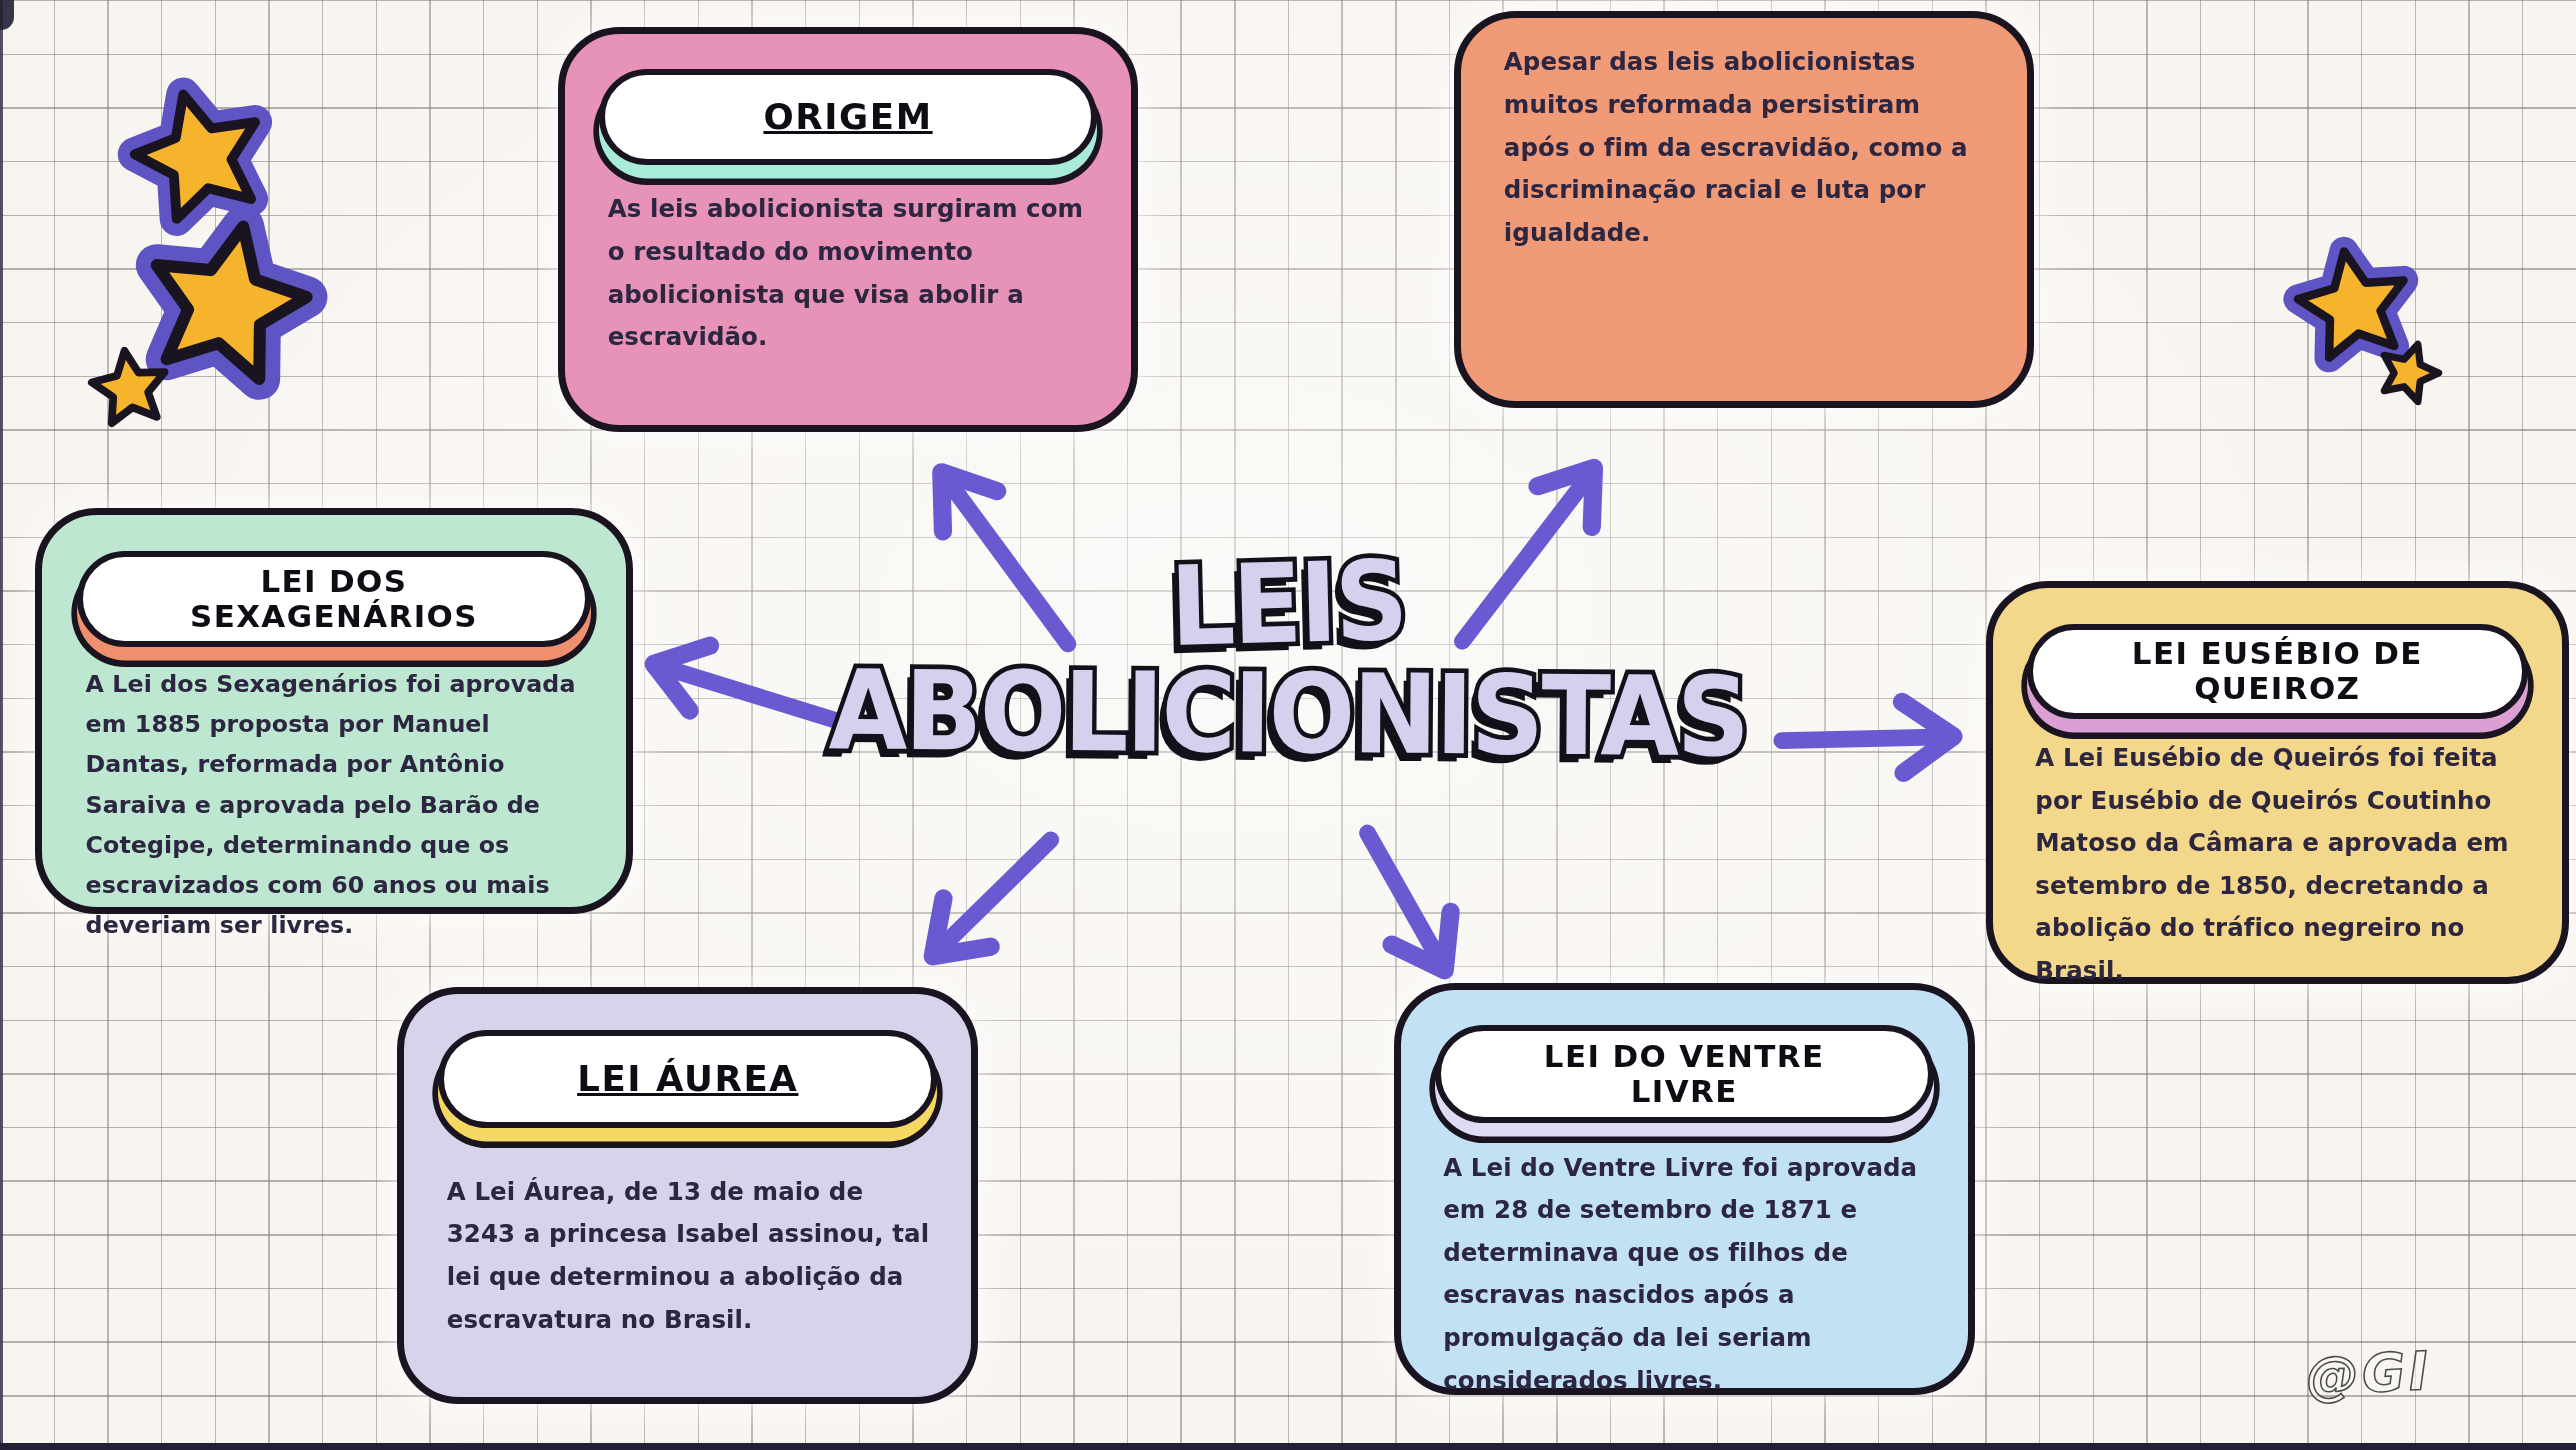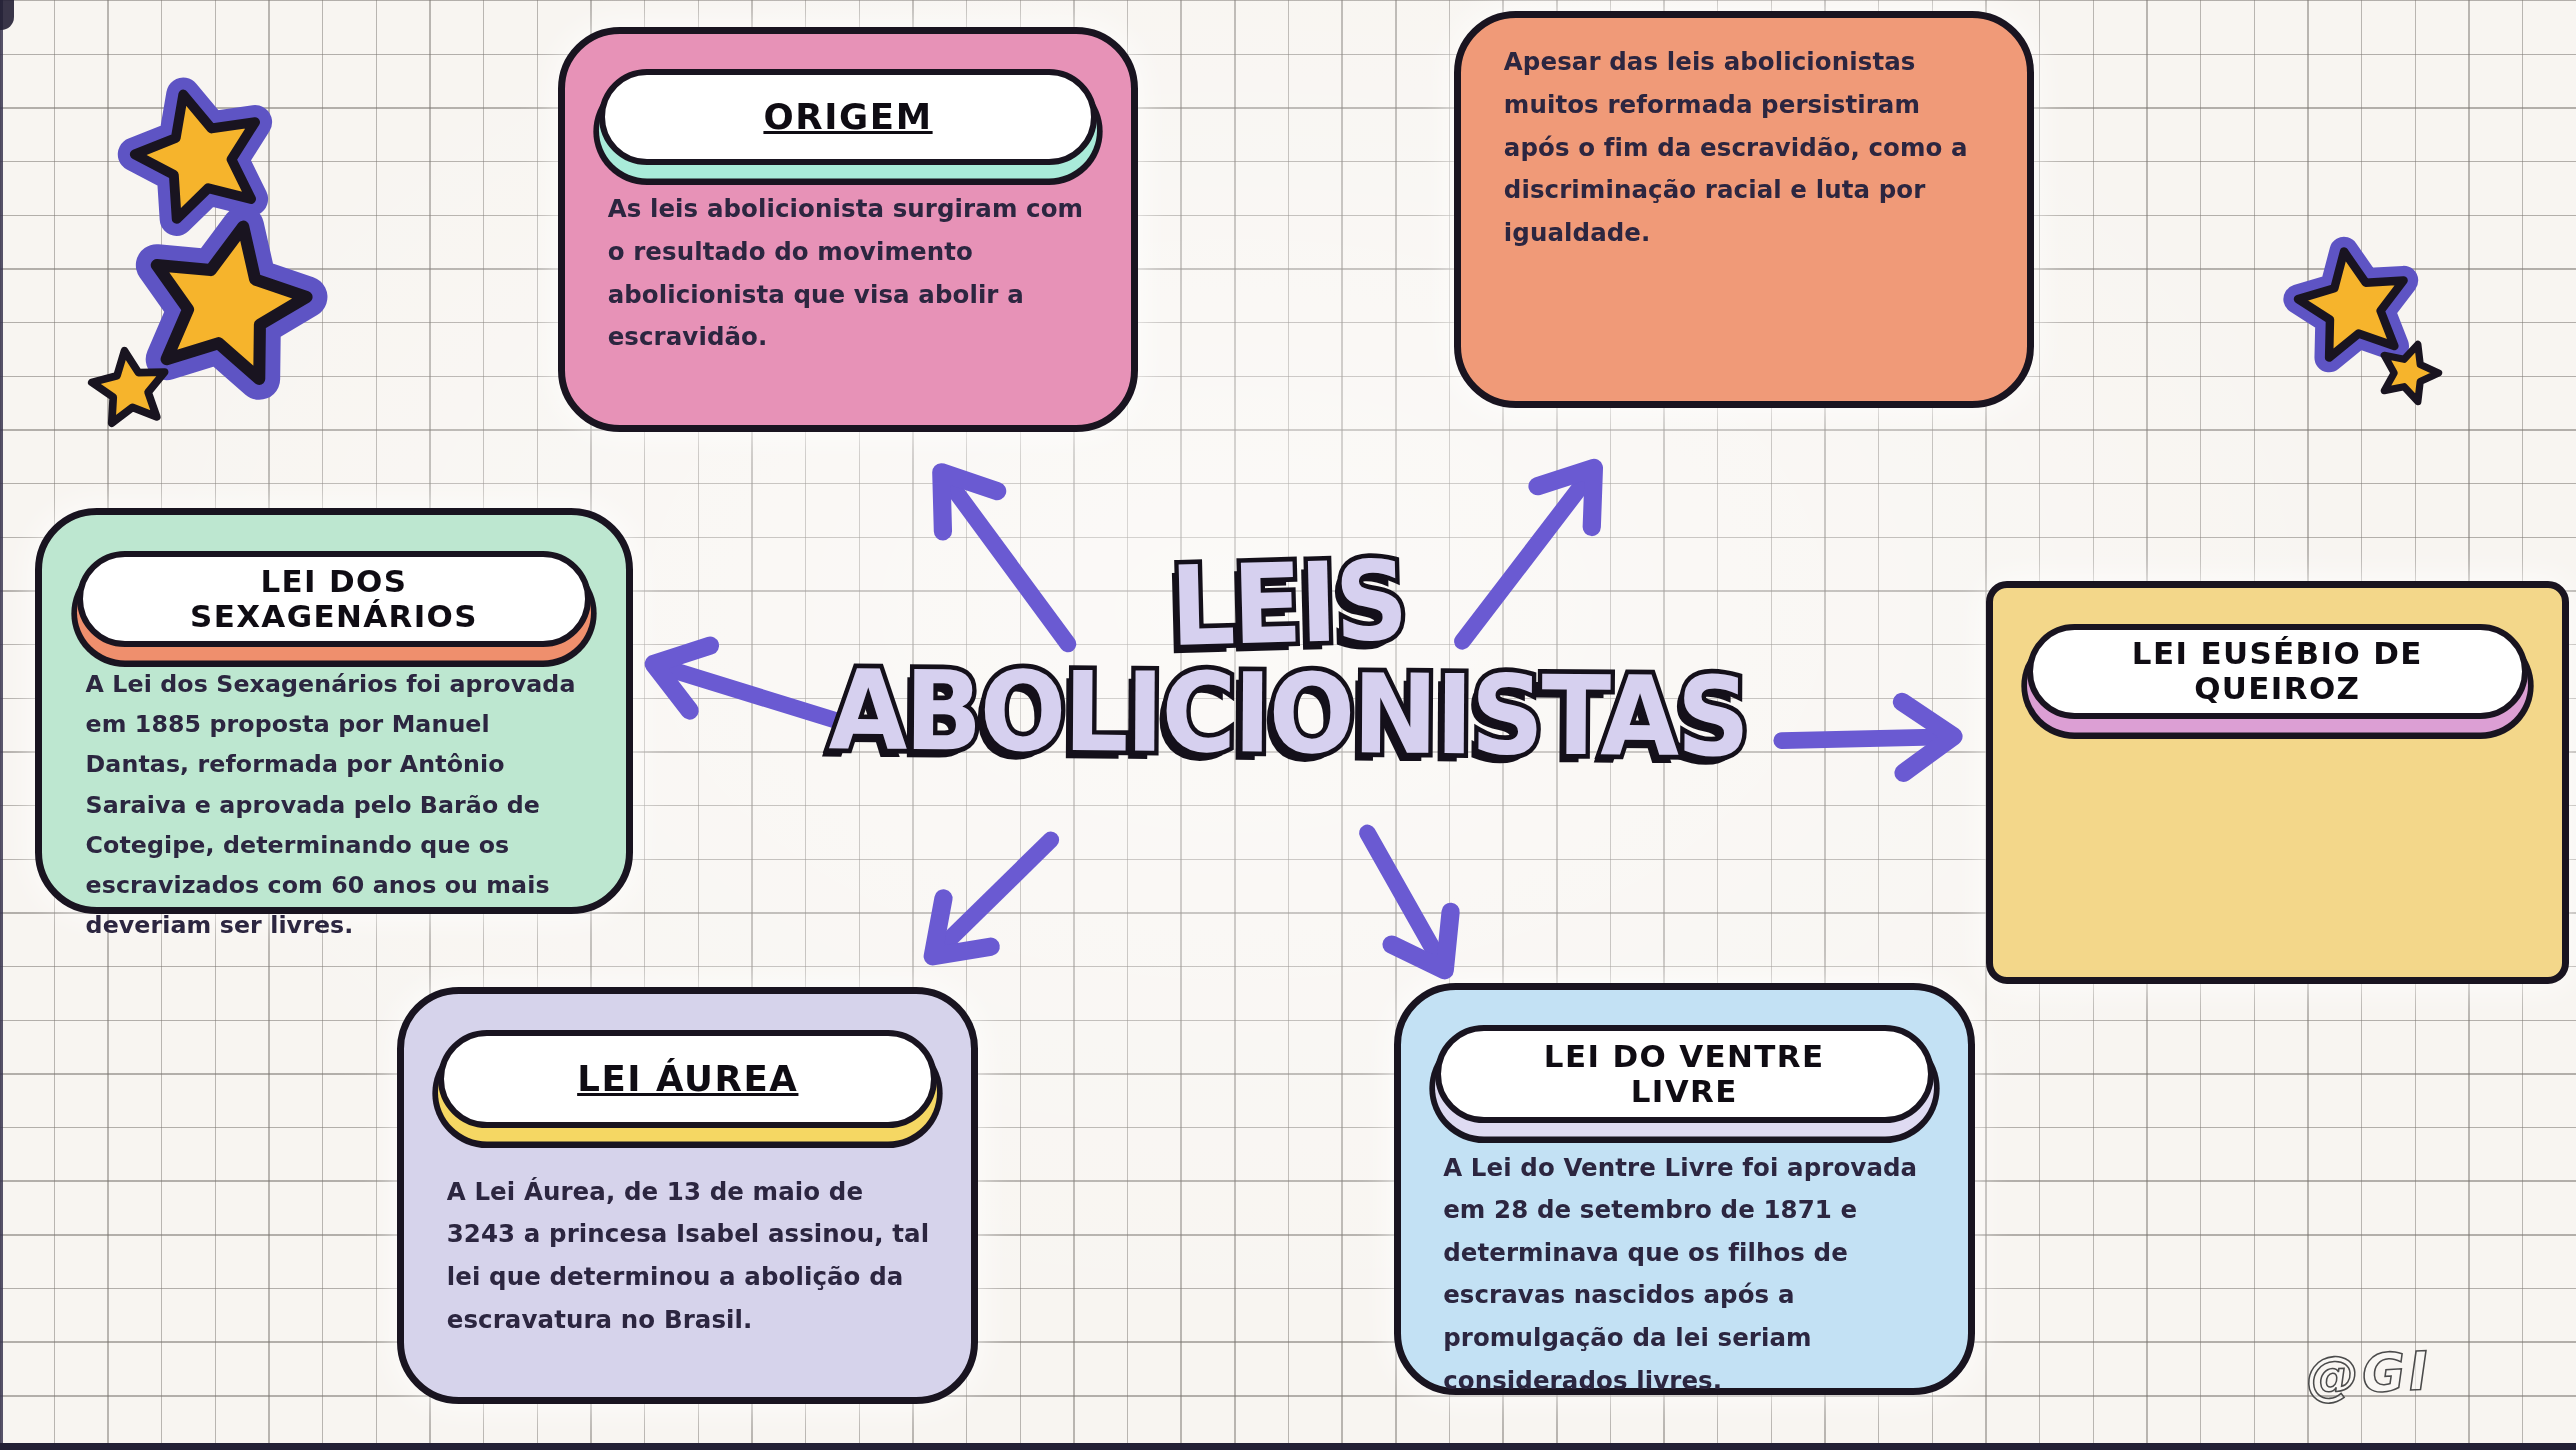--- a/index.html
+++ b/index.html
@@ -174,25 +174,26 @@
   </div>
 
   <div class="card" style="left: 1.35%; top: 35.03%; width: 23.23%; height: 27.97%; --card: #bde7d0; --shadow: #ef8f6d;">
     <div class="pill">
       <div class="pill-title">LEI DOS
 SEXAGENÁRIOS</div>
     </div>
     <div class="card-body" style="padding-top:2.8%;font-size:0.92vw;line-height:1.7;">A Lei dos Sexagenários foi aprovada em 1885 proposta por Manuel Dantas, reformada por Antônio Saraiva e aprovada pelo Barão de Cotegipe, determinando que os escravizados com 60 anos ou mais deveriam ser livres.</div>
   </div>
 
-  <div class="card" style="left: 77.08%; top: 40.07%; width: 22.65%; height: 27.75%; border-radius: 21px; --card: #f3d78a; --shadow: #dc9fd4;">
+  <div class="card" style="left: 77.08%; top: 40.07%; width: 22.65%; height: 27.75%; --card: #f3d78a; --shadow: #dc9fd4;">
     <div class="pill">
       <div class="pill-title">LEI EUSÉBIO DE
 QUEIROZ</div>
     </div>
+    <div class="card-body" style="padding-top:3.2%;">A Lei Eusébio de Queirós foi feita por Eusébio de Queirós Coutinho Matoso da Câmara e aprovada em setembro de 1850, decretando a abolição do tráfico negreiro no Brasil.</div>
   </div>
 
   <div class="card" style="left: 15.42%; top: 68.07%; width: 22.56%; height: 28.75%; --card: #d6d3eb; --shadow: #f5d763;">
     <div class="pill">
       <div class="pill-title one-line">LEI ÁUREA</div>
     </div>
     <div class="card-body" style="padding-top:7.5%;">A Lei Áurea, de 13 de maio de 3243 a princesa Isabel assinou, tal lei que determinou a abolição da escravatura no Brasil.</div>
   </div>
 
   <div class="card" style="left: 54.1%; top: 67.78%; width: 22.56%; height: 28.41%; --card: #c3e1f4; --shadow: #dfdbf2;">

